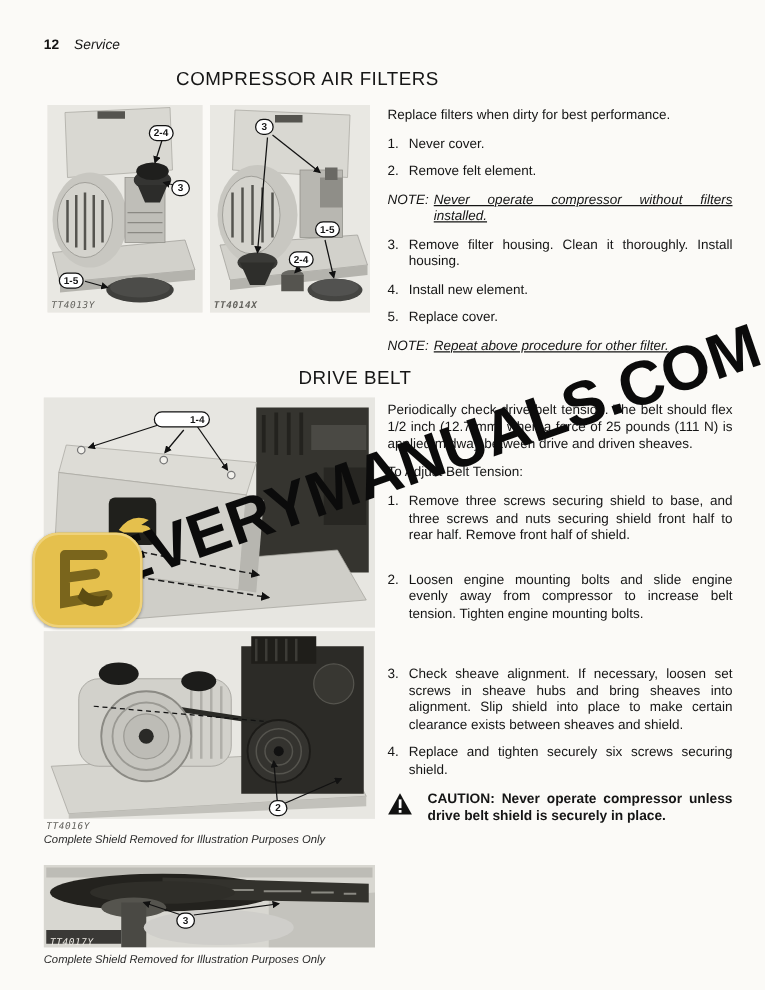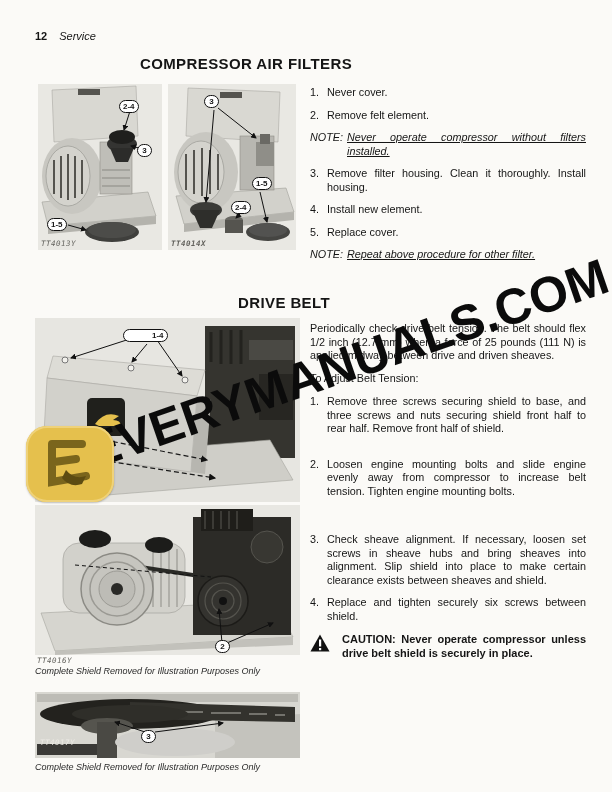--- a/index.html
+++ b/index.html
@@ -6,21 +6,21 @@
   body{
     width:612px;height:792px;position:relative;overflow:hidden;
     background:#fbfaf7;color:#151515;
     font-family:"Liberation Sans",sans-serif;
   }
   .hdr{position:absolute;left:35px;top:30px;font-size:11px;}
   .hdr .pg{font-weight:bold;}
   .hdr .sec{font-style:italic;margin-left:12px;}
   .sect-title{
     position:absolute;left:0;width:492px;text-align:center;
-    font-weight:bold;font-size:15px;letter-spacing:.4px;
+    font-weight:normal;font-size:15px;letter-spacing:.4px;
   }
   .col{position:absolute;left:310px;width:276px;font-size:10.8px;line-height:13.5px;}
   .para{text-align:justify;margin:0 0 9px 0;}
   .step{display:flex;margin:0 0 9px 0;}
   .step .num{width:17px;flex:none;}
   .step .body{flex:1;text-align:justify;}
   .note{display:flex;font-style:italic;margin:0 0 9px 0;}
   .note .label{width:37px;flex:none;}
   .note .body{flex:1;text-align:justify;text-decoration:underline;}
   .subhead{margin:2px 0 10px 0;}
@@ -141,20 +141,21 @@
     <line x1="92" y1="108" x2="99" y2="138" stroke="#111" stroke-width="1" marker-end="url(#m2)"></line>
     <line x1="72" y1="130" x2="68" y2="134" stroke="#111" stroke-width="1" marker-end="url(#m2)"></line>
   </svg>
   <div class="callout" style="left:36px;top:11px;">3</div>
   <div class="callout" style="left:84px;top:93px;">1-5</div>
   <div class="callout" style="left:63px;top:117px;">2-4</div>
   <div class="photo-id" style="left:3px;bottom:2px;font-weight:bold;">TT4014X</div>
 </div>
 
 <div class="col" style="top:86px;">
+  <p class="para">Replace filters when dirty for best performance.</p>
   <div class="step">
     <span class="num">1.</span>
     <span class="body">Never cover.</span>
   </div>
   <div class="step">
     <span class="num">2.</span>
     <span class="body">Remove felt element.</span>
   </div>
   <div class="note">
     <span class="label">NOTE:</span>
@@ -229,21 +230,21 @@
   </div>
 </div>
 
 <div class="col" style="top:533px;z-index:2;">
   <div class="step">
     <span class="num">3.</span>
     <span class="body">Check sheave alignment. If necessary, loosen set screws in sheave hubs and bring sheaves into alignment. Slip shield into place to make certain clearance exists between sheaves and shield.</span>
   </div>
   <div class="step">
     <span class="num">4.</span>
-    <span class="body">Replace and tighten securely six screws between shield.</span>
+    <span class="body">Replace and tighten securely six screws securing shield.</span>
   </div>
   <div class="caution">
     <span class="icon">
       <svg width="20" height="18" viewBox="0 0 20 18">
           <path d="M10,0.5 L19.5,17.5 L0.5,17.5 z" fill="#111"></path>
           <rect x="9" y="5.5" width="2.2" height="7" fill="#fff"></rect>
           <rect x="9" y="14" width="2.2" height="2.2" fill="#fff"></rect>
         </svg>
     </span>
     <span class="body"><span>CAUTION:</span> <span>Never operate compressor unless drive belt shield is securely in place.</span></span>
@@ -317,21 +318,21 @@
       </g>
     <ellipse cx="95" cy="22" rx="58" ry="9" fill="#2f2e29"></ellipse>
     <ellipse cx="72" cy="34" rx="26" ry="8" fill="#55544e"></ellipse>
     <rect x="62" y="30" width="20" height="36" fill="#4a4944"></rect>
     <ellipse cx="140" cy="50" rx="60" ry="14" fill="#cfceca"></ellipse>
     <line x1="110" y1="40" x2="80" y2="30" stroke="#111" stroke-width="1" marker-end="url(#m5)"></line>
     <line x1="120" y1="40" x2="188" y2="31" stroke="#111" stroke-width="1" marker-end="url(#m5)"></line>
     <rect x="2" y="52" width="60" height="11" fill="#3a3936"></rect>
   </svg>
   <div class="callout" style="left:106px;top:38px;">3</div>
-  <div class="photo-id light" style="left:5px;bottom:11px;">TT4017Y</div>
+  <div class="photo-id light" style="left:5px;bottom:0;">TT4017Y</div>
 </div>
 <div class="fig-note" style="top:762px;">Complete Shield Removed for Illustration Purposes Only</div>
 
 <div class="wm-text">EVERYMANUALS.COM</div>
 <div class="wm-logo">
   <svg width="88" height="76" viewBox="0 0 88 76">
     <path d="M26,18 L56,18 M26,18 L26,56 L60,50 M28,36 L50,33" fill="none" stroke="#7a651c" stroke-width="8" stroke-linecap="round"></path>
     <path d="M40,44 q8,10 20,6 l-4,8 q-12,4 -20,-6 z" fill="#5d4c12"></path>
   </svg>
 </div>

